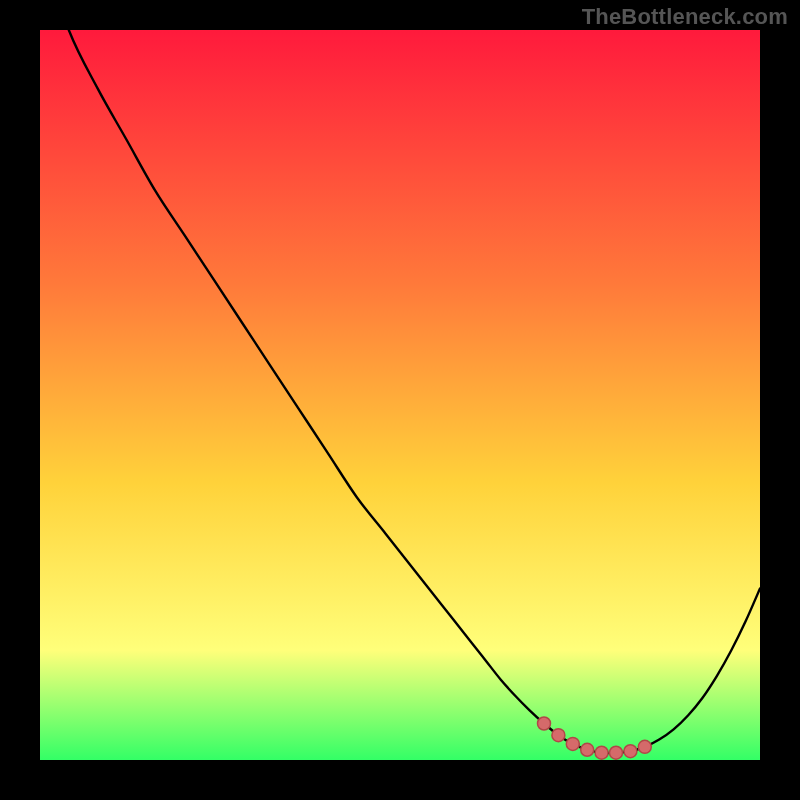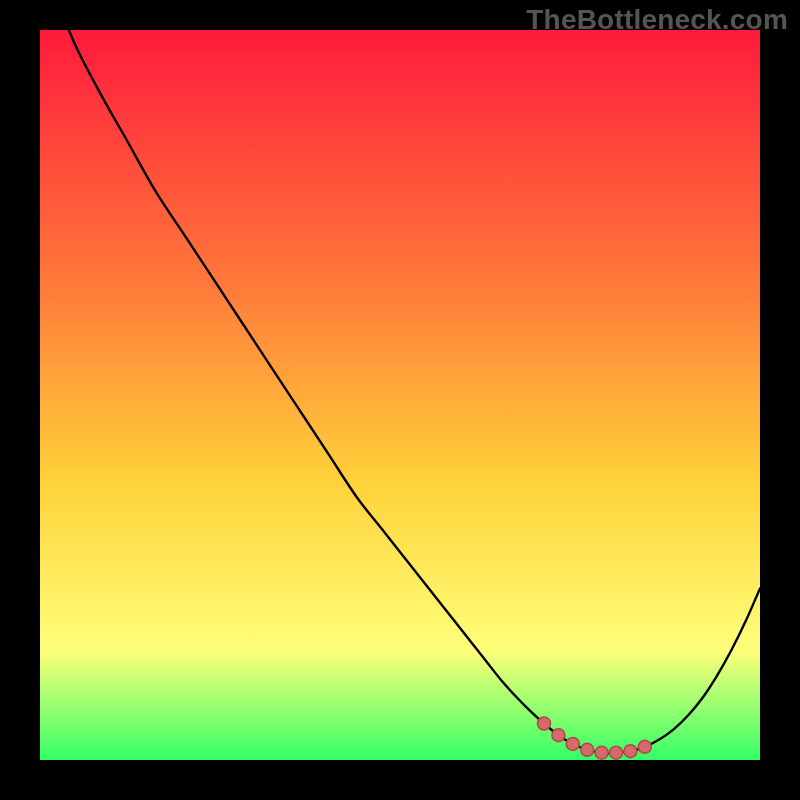--- a/index.html
+++ b/index.html
@@ -15,21 +15,21 @@
     position: relative;
     width: 800px;
     height: 800px;
     background: #000;
   }
   .attribution {
     position: absolute;
     top: 4px;
     right: 12px;
     color: #555;
-    font-size: 28px;
+    font-size: 22px;
     font-weight: 600;
     letter-spacing: 0.2px;
     z-index: 5;
   }
   .plot-wrap {
     position: absolute;
     left: 40px;
     top: 30px;
     width: 720px;
     height: 730px;

